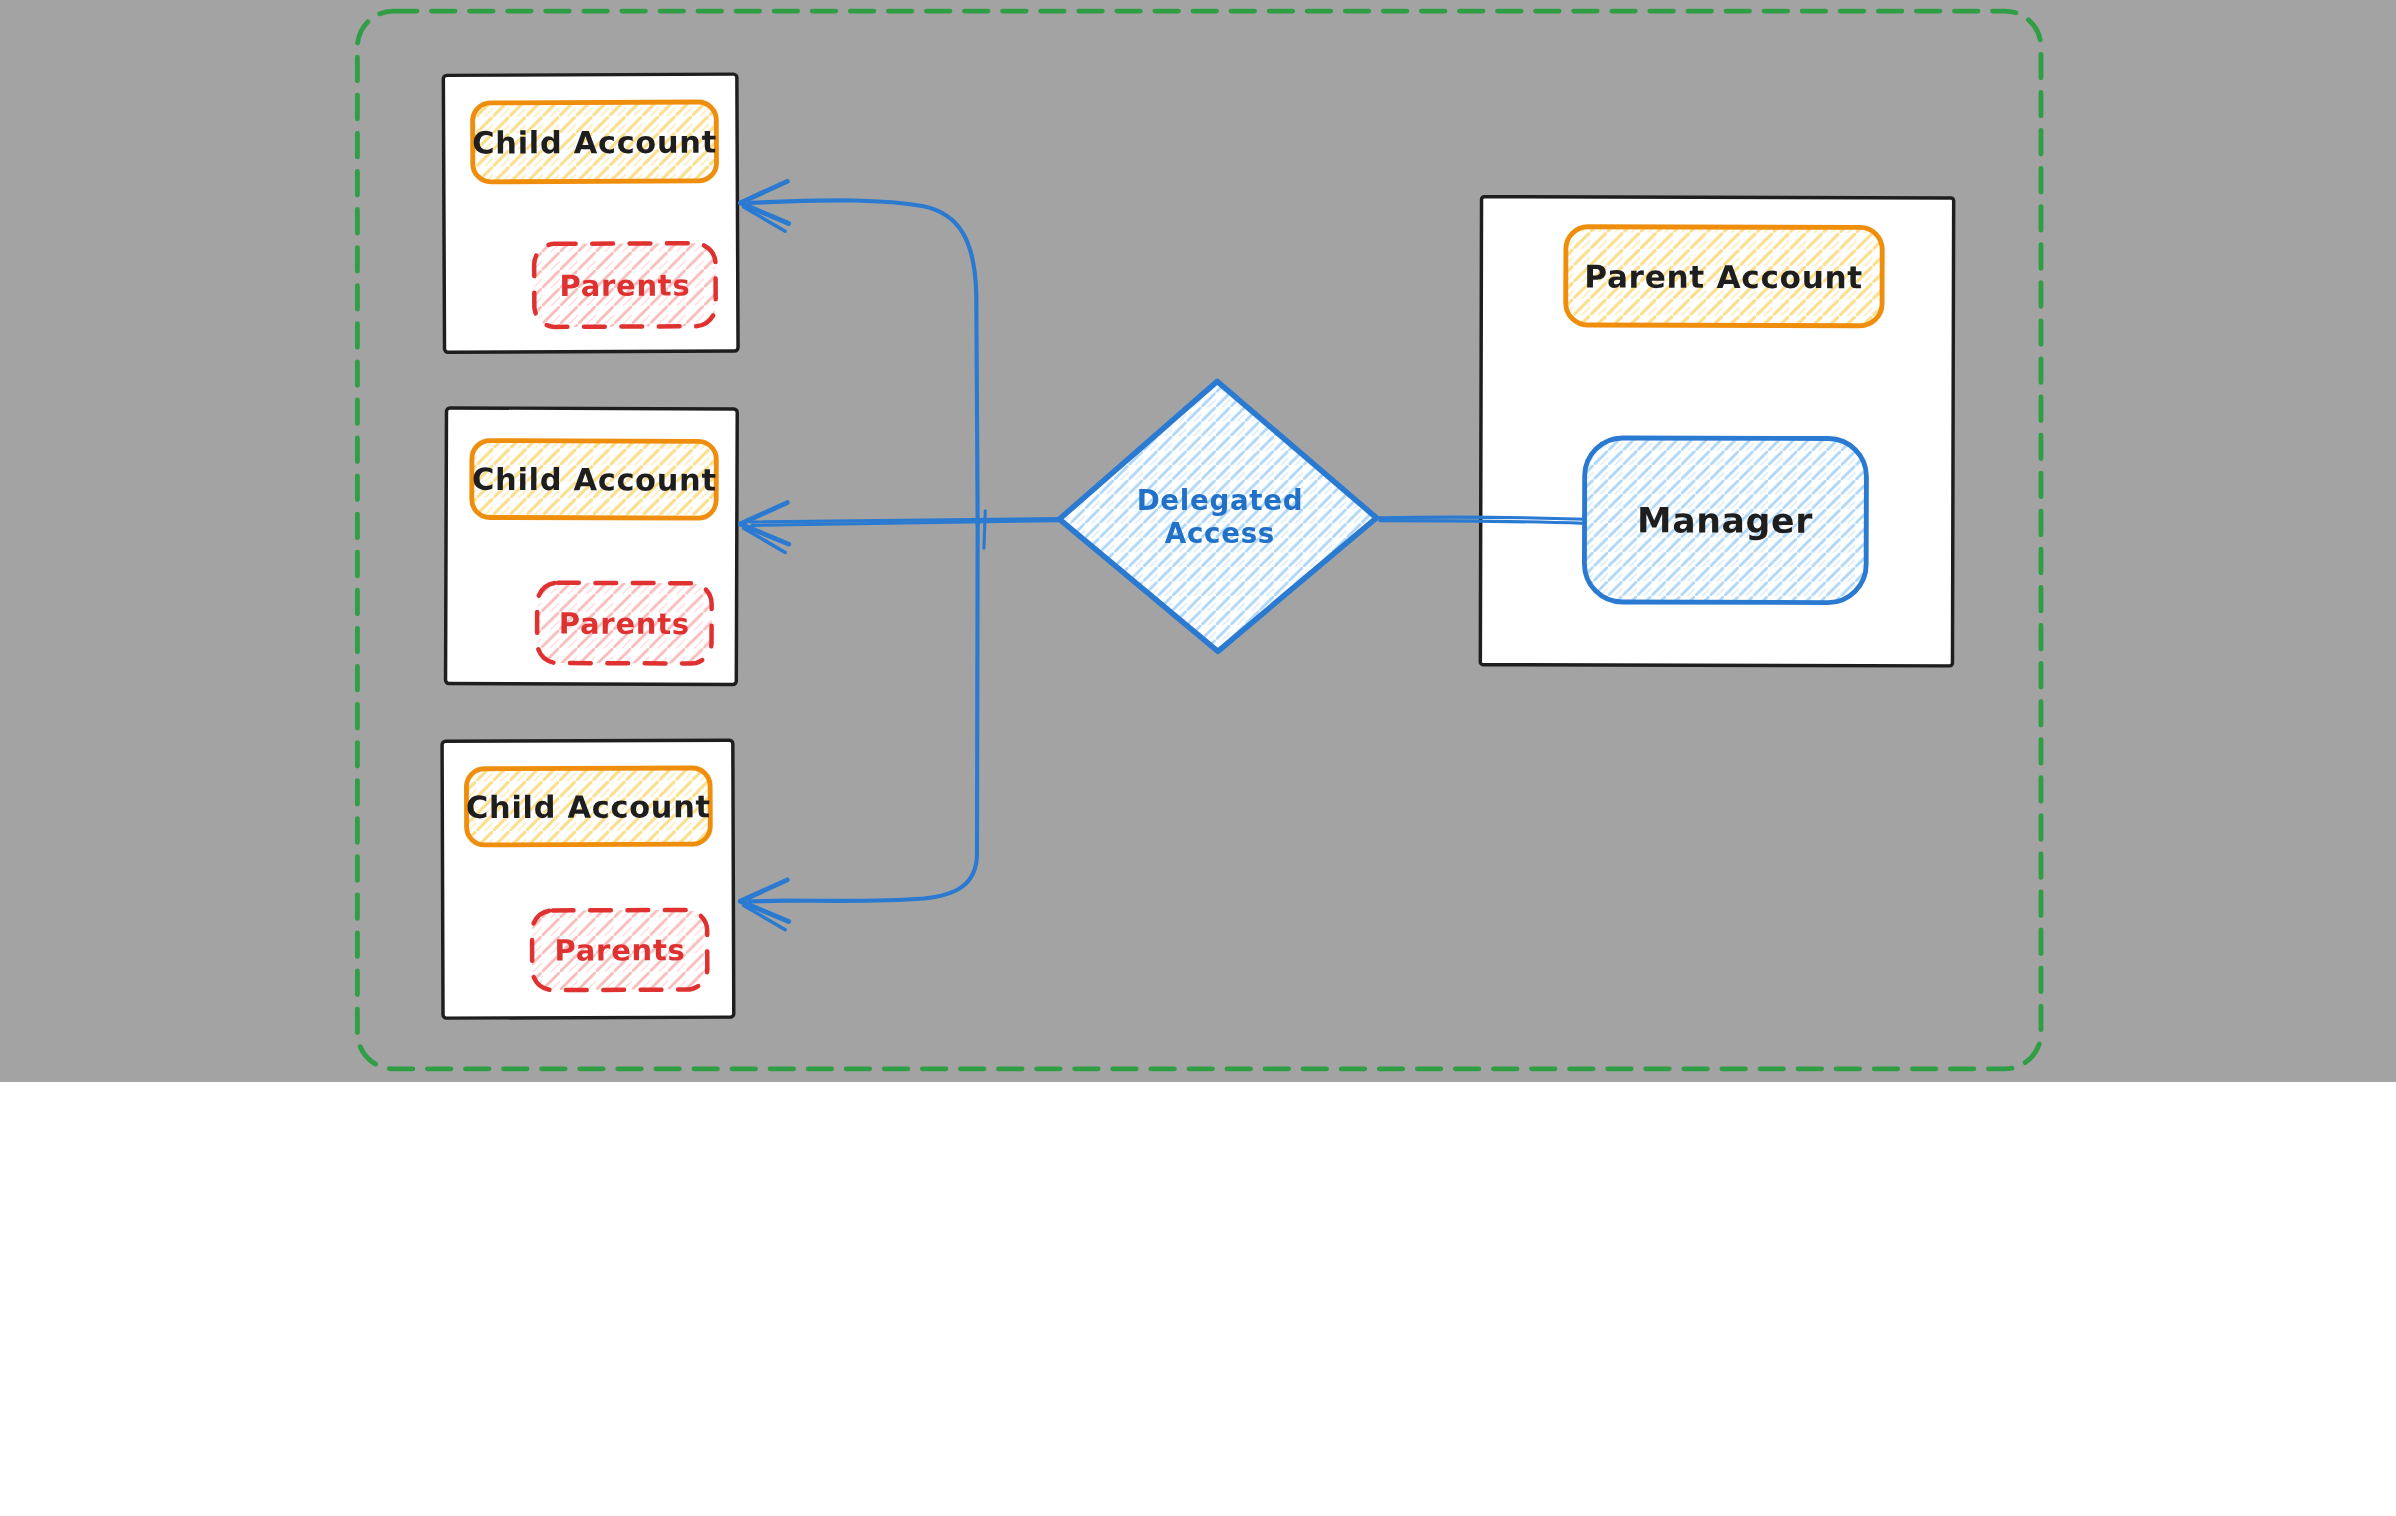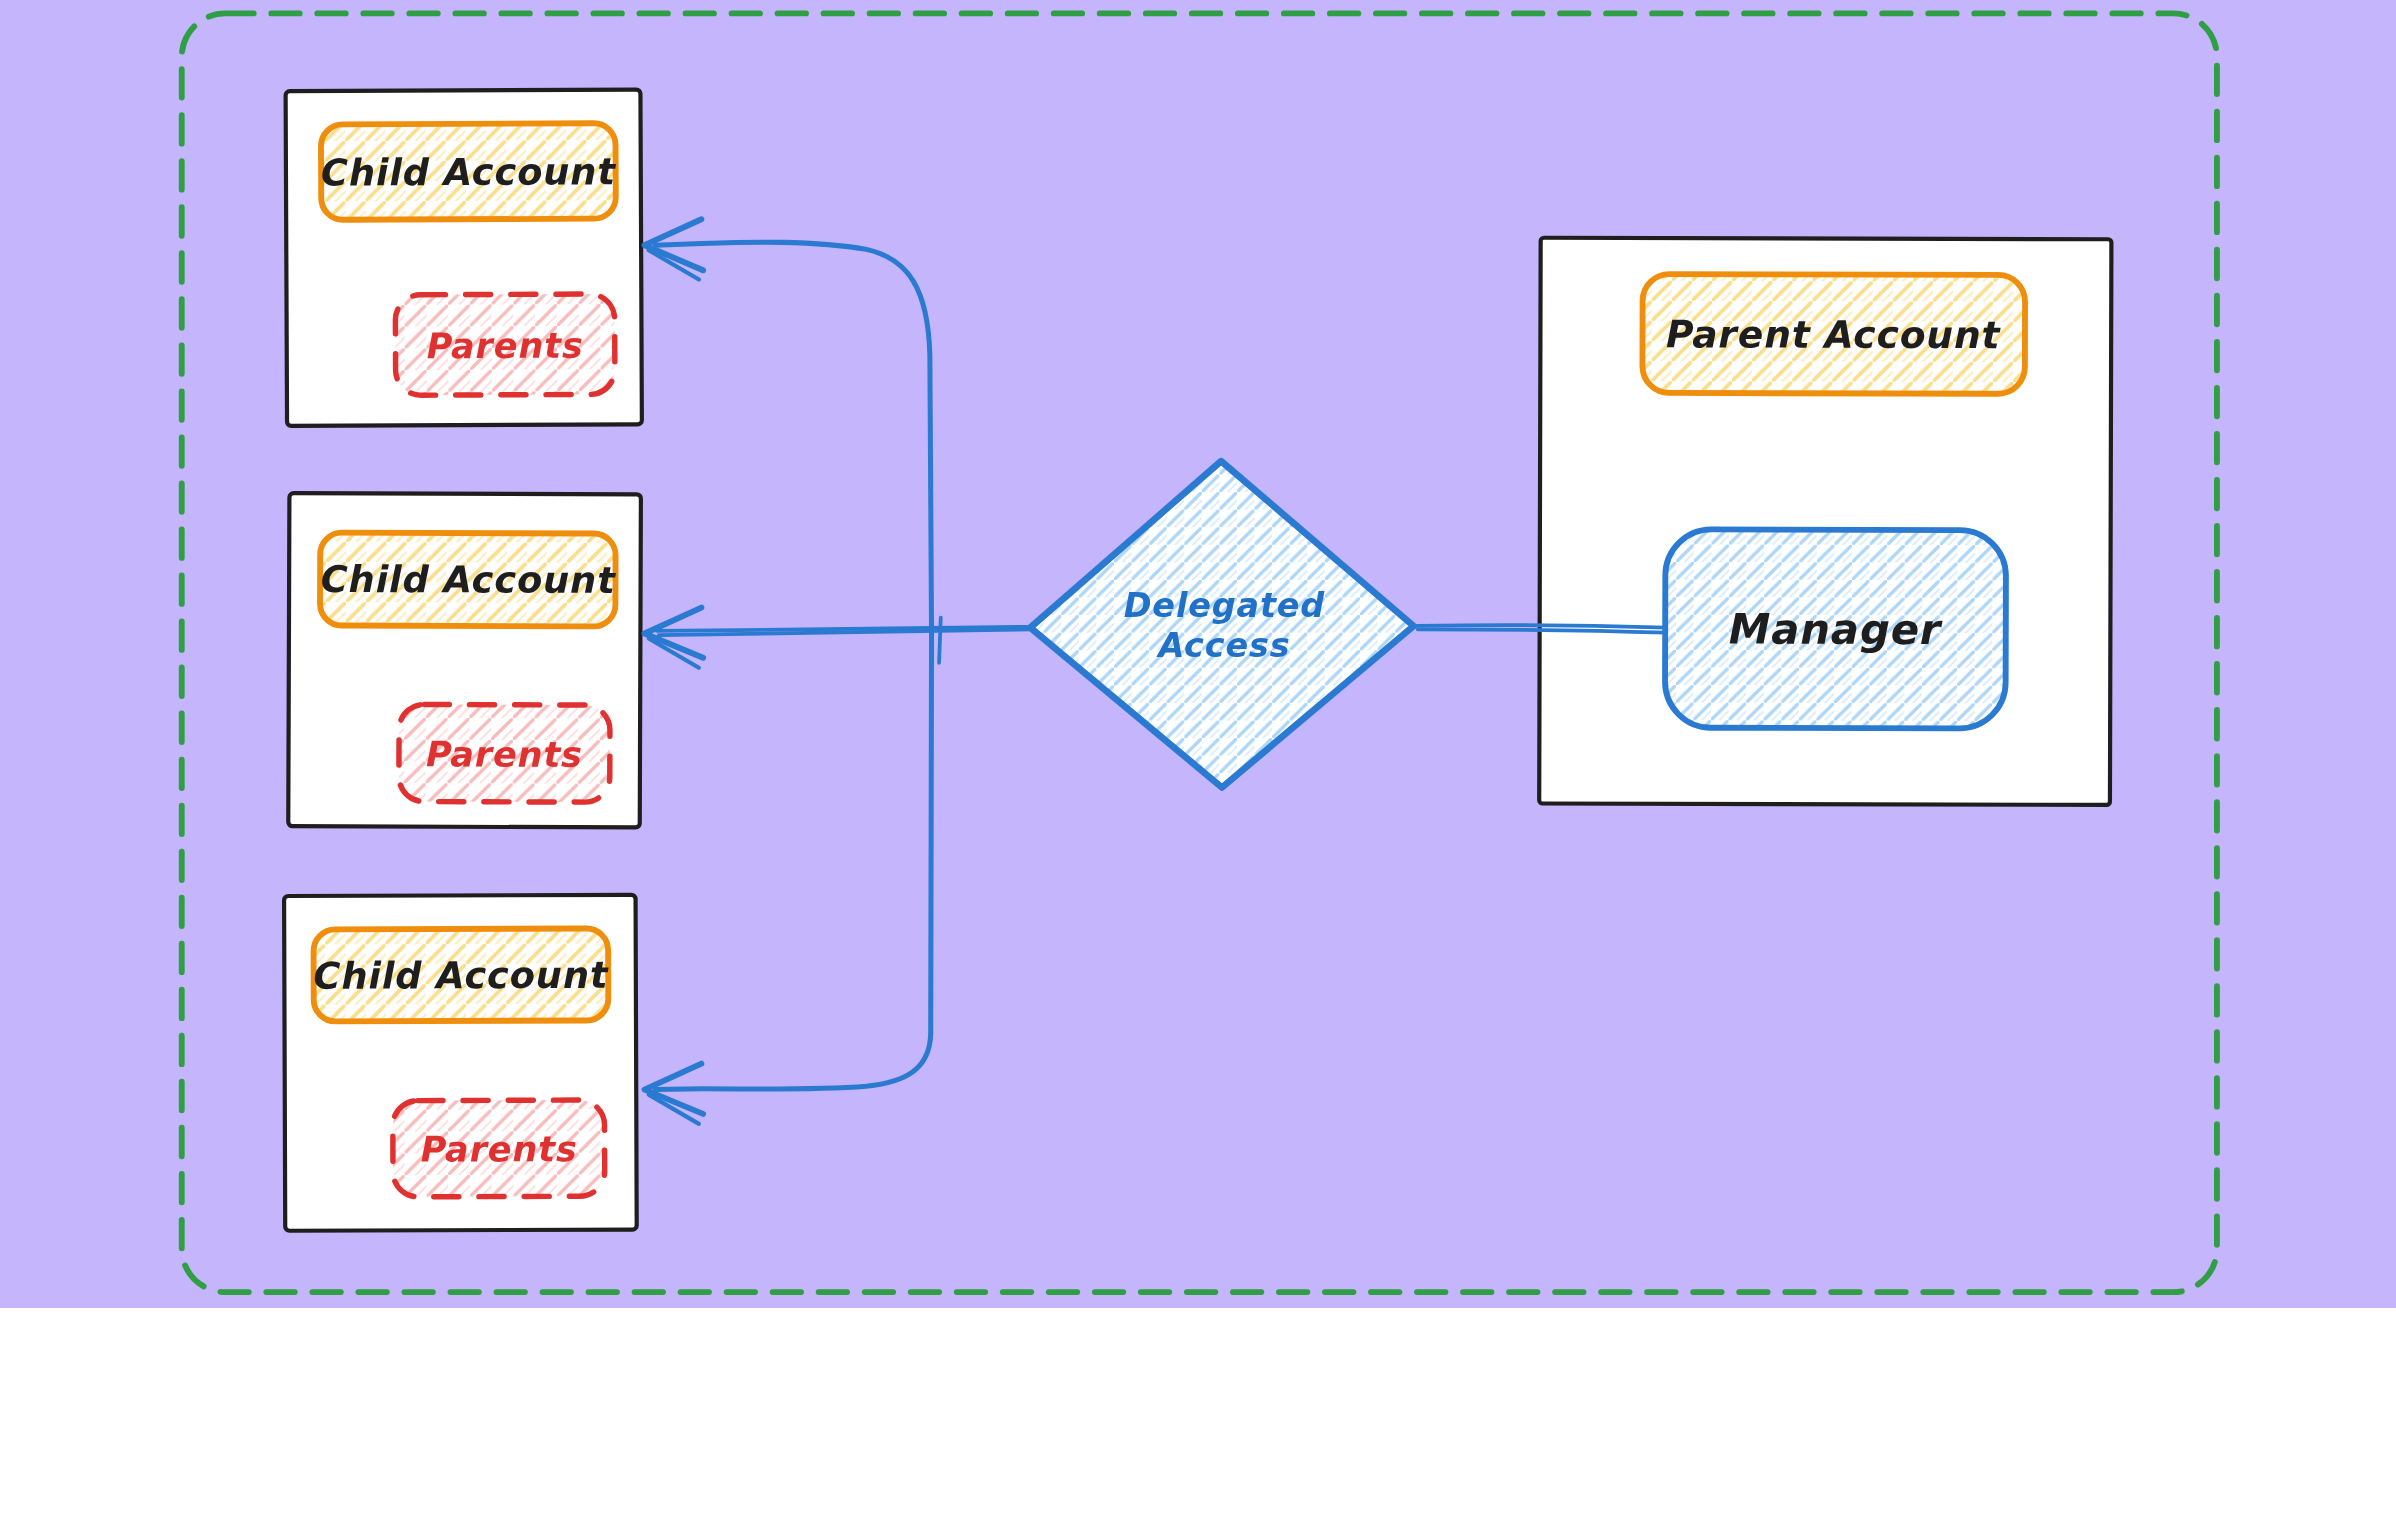--- a/index.html
+++ b/index.html
@@ -1,23 +1,22 @@
 <!DOCTYPE html>
 <html><head>
 <meta charset="utf-8">
 <style>
   html, body { margin: 0; padding: 0; background: #ffffff; }
   .stage {
     position: relative;
     width: 2397px;
-    height: 1308px;
-    background: #c4b5fd;
+    height: 1082px;
+    background: #a3a3a3;
     overflow: hidden;
     font-family: "DejaVu Sans", sans-serif;
-    font-style: italic;
   }
   .stage svg { display: block; width: 100%; height: 100%; }
 
   
   .frame      { fill: none; stroke: #2f9e44; stroke-width: 7; stroke-dasharray: 34 21; stroke-linecap: round; }
   .node-box   { fill: #ffffff; stroke: #1e1e1e; stroke-width: 5; stroke-linejoin: round; }
   .label-orange { fill: url(#hatchYellow); stroke: #ef8e0d; stroke-width: 7; }
   .label-red  { fill: url(#hatchPink); stroke: #e03131; stroke-width: 6.5; stroke-dasharray: 30 24; stroke-linecap: round; }
   .manager-box{ fill: url(#hatchBlue); stroke: #2b7ad1; stroke-width: 7; }
   .diamond    { fill: url(#hatchBlue); stroke: #2b7ad1; stroke-width: 8; stroke-linejoin: round; }

